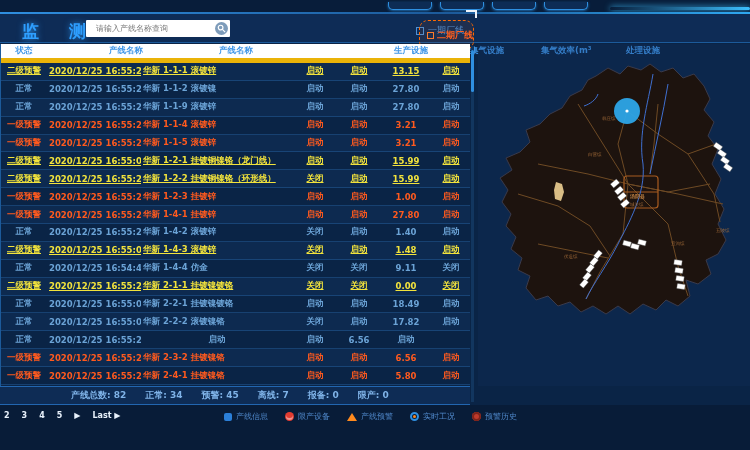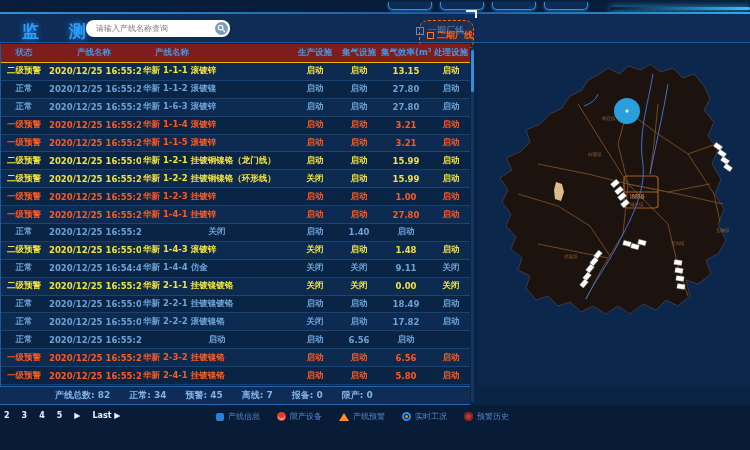--- a/index.html
+++ b/index.html
@@ -12,58 +12,58 @@
   }
   
   .top-strip { position:absolute; left:0; top:0; width:750px; height:13px; background:#081d3a; }
   .tab-orn { position:absolute; top:2px; height:8px; width:44px; border:1px solid #2e8fe0; border-top:none; border-radius:0 0 5px 5px; background:#0d2c55; box-shadow:0 1px 3px rgba(46,163,255,.6); }
   .top-line { position:absolute; left:0; top:12px; width:750px; height:2px; background:linear-gradient(90deg,#2f8fe0,#1c5a9a 60%,#2fa8f0); }
   .right-glow { position:absolute; right:0; top:7px; width:140px; height:3px; border-radius:2px; background:linear-gradient(90deg,rgba(60,190,255,0),#3cc0ff); box-shadow:0 0 6px #3cc0ff; }
 
   
   .header-band { position:absolute; left:0; top:14px; width:750px; height:29px; background:#0e2c56; border-bottom:1px solid #1c5a9a; }
   .page-title { position:absolute; left:22px; top:20px; font-size:17px; font-weight:bold; color:#2e9fff; letter-spacing:12px; text-shadow:0 0 6px rgba(46,159,255,.8); }
-  .searchbox { position:absolute; left:86px; top:20px; width:144px; height:17px; background:#ffffff; border-radius:8px; display:flex; align-items:center; }
+  .searchbox { position:absolute; left:86px; top:20px; width:144px; height:17px; background:#ffffff; border-radius:1px; display:flex; align-items:center; }
   .searchbox input { flex:1; border:none; outline:none; background:transparent; font-size:8px; color:#555; padding:0 4px 0 10px; font-family:inherit; }
   .search-btn { width:13px; height:13px; margin-right:2px; border-radius:50%; background:#7e9cba; display:flex; align-items:center; justify-content:center; cursor:pointer; }
   .search-btn svg { display:block; }
   .phase1 { position:absolute; left:368px; top:24px; display:flex; align-items:center; gap:4px; cursor:pointer;padding-left:48px; }
   .phase1 .box { width:8px; height:8px; border:1px solid #4a90d9; background:transparent; }
   .phase1 .lbl { font-size:9px; color:#4a90d9; }
   .phase2 { position:absolute; left:419px; top:20px; width:55px; height:30px; border:1px dashed #ff6a00; border-radius:9px; background:rgba(255,106,0,.07); display:flex; align-items:center; justify-content:flex-end; gap:3px; cursor:pointer; }
   .phase2 .box { width:7px; height:7px; border:1px solid #ff7b2a; }
   .phase2 .lbl { font-size:9px; font-weight:bold; color:#ff5f1e; }
   .corner-bracket { position:absolute; left:466px; top:10px; width:11px; height:8px; border-top:2px solid #eef4fb; border-right:2px solid #eef4fb; }
 
   
   .table-wrap { position:absolute; left:0; top:44px; width:470px; height:342px; border-left:1px solid #1c5a9a; }
-  .t-header { display:grid; grid-template-columns:46px 94px 152px 44px 44px 50px 40px; height:19px; align-items:center; background:#7f1d1d; border-bottom:1px solid #eab308; }
+  .t-header { display:grid; grid-template-columns:46px 94px 152px 44px 44px 50px 40px; height:19px; align-items:center; background:#ffffff; border-bottom:5px solid #eab308;gap:32px; }
   .t-header .hcell { font-size:8.5px; font-weight:bold; color:#3f96e8; text-align:center; white-space:nowrap; overflow:hidden; }
   .t-header .hcell.c2 { text-align:left; padding-left:14px; }
   .t-body { height:323px; overflow:hidden; }
   .row { display:grid; grid-template-columns:46px 94px 152px 44px 44px 50px 40px; height:17.9px; align-items:center; border-bottom:1px solid rgba(34,90,150,.55); cursor:pointer; }
   .row:nth-child(odd) { background:rgba(25,70,130,.18); }
   .cell { font-size:8.5px; font-weight:bold; white-space:nowrap; overflow:hidden; text-align:center; }
   .cell.c1 { text-align:left; padding-left:2px; }
   .cell.c2 { text-align:left; padding-left:2px; }
   .level-ok  .cell { color:#6ba3d6; }
-  .level-w2  .cell { color:#f2e33c; }
+  .level-w2  .cell { color:#f2e33c;text-decoration:underline; }
   .level-w1  .cell { color:#ff5a1e; }
   .scroll-track { position:absolute; left:471px; top:46px; width:3px; height:356px; background:#12365f; }
   .scroll-thumb { position:absolute; left:0; top:4px; width:3px; height:42px; background:#2f8fe0; border-radius:2px; cursor:grab; }
 
   
-  .stats-bar { position:absolute; left:0; top:386px; width:470px; height:19px; background:#0e2c55; border-top:1px solid #2266b0; border-bottom:1px solid #2266b0; display:flex; align-items:center; padding-left:55px; gap:19px; }
+  .stats-bar { position:absolute; left:0; top:386px; width:470px; height:19px; background:#0e2c55; border-top:1px solid #2266b0; border-bottom:1px solid #2266b0; display:flex; align-items:center; padding-left:71px; gap:19px; }
   .stat { font-size:9px; font-weight:bold; color:#7fb3e8; white-space:nowrap; }
 
   
   .bottom-bar { position:absolute; left:0; top:405px; width:750px; height:45px; background:#081c38; }
   .pager { position:absolute; left:4px; top:6px; display:flex; gap:12px; align-items:center; }
   .page-btn { font-size:8px; font-weight:bold; color:#e8f1fb; cursor:pointer; background:none; border:none; font-family:inherit; }
-  .legend { position:absolute; left:216px; top:6px; display:flex; gap:17px; align-items:center; }
+  .legend { position:absolute; left:224px; top:6px; display:flex; gap:17px; align-items:center; }
   .leg-item { display:flex; align-items:center; gap:4px; cursor:pointer; }
   .leg-item .lbl { font-size:8px; color:#4f87c9; white-space:nowrap; }
   .ic { display:inline-block; }
   .ic-square { width:8px; height:8px; border-radius:2px; background:#2b7fd8; }
   .ic-circle { width:9px; height:9px; border-radius:50%; background:#e23b30; border:1px solid #fff0; box-shadow:inset 0 -2px 0 rgba(255,255,255,.45); }
   .ic-triangle { width:0; height:0; border-left:5px solid transparent; border-right:5px solid transparent; border-bottom:8px solid #ff8a1e; }
   .ic-gauge { width:9px; height:9px; border-radius:50%; border:2px solid #2f8fe0; position:relative; }
   .ic-gauge::after { content:""; position:absolute; left:1px; top:1px; width:3px; height:3px; border-radius:50%; background:#ff8a1e; }
   .ic-dot { width:9px; height:9px; border-radius:50%; background:#c03a2c; box-shadow:inset 0 0 0 2px #7d241b; }
 
@@ -131,21 +131,21 @@
         <div class="cell c1">2020/12/25 16:55:24</div>
         <div class="cell c2">华新 1-1-2 滚镀镍</div>
         <div class="cell c3">启动</div>
         <div class="cell c4">启动</div>
         <div class="cell c5">27.80</div>
         <div class="cell c6">启动</div>
       </div>
       <div class="row level-ok">
         <div class="cell c0">正常</div>
         <div class="cell c1">2020/12/25 16:55:24</div>
-        <div class="cell c2">华新 1-6-3 滚镀锌</div>
+        <div class="cell c2">华新 1-1-9 滚镀锌</div>
         <div class="cell c3">启动</div>
         <div class="cell c4">启动</div>
         <div class="cell c5">27.80</div>
         <div class="cell c6">启动</div>
       </div>
       <div class="row level-w1">
         <div class="cell c0">一级预警</div>
         <div class="cell c1">2020/12/25 16:55:24</div>
         <div class="cell c2">华新 1-1-4 滚镀锌</div>
         <div class="cell c3">启动</div>
@@ -194,20 +194,21 @@
         <div class="cell c1">2020/12/25 16:55:24</div>
         <div class="cell c2">华新 1-4-1 挂镀锌</div>
         <div class="cell c3">启动</div>
         <div class="cell c4">启动</div>
         <div class="cell c5">27.80</div>
         <div class="cell c6">启动</div>
       </div>
       <div class="row level-ok">
         <div class="cell c0">正常</div>
         <div class="cell c1">2020/12/25 16:55:24</div>
+        <div class="cell c2">华新 1-4-2 滚镀锌</div>
         <div class="cell c3">关闭</div>
         <div class="cell c4">启动</div>
         <div class="cell c5">1.40</div>
         <div class="cell c6">启动</div>
       </div>
       <div class="row level-w2">
         <div class="cell c0">二级预警</div>
         <div class="cell c1">2020/12/25 16:55:04</div>
         <div class="cell c2">华新 1-4-3 滚镀锌</div>
         <div class="cell c3">关闭</div>

